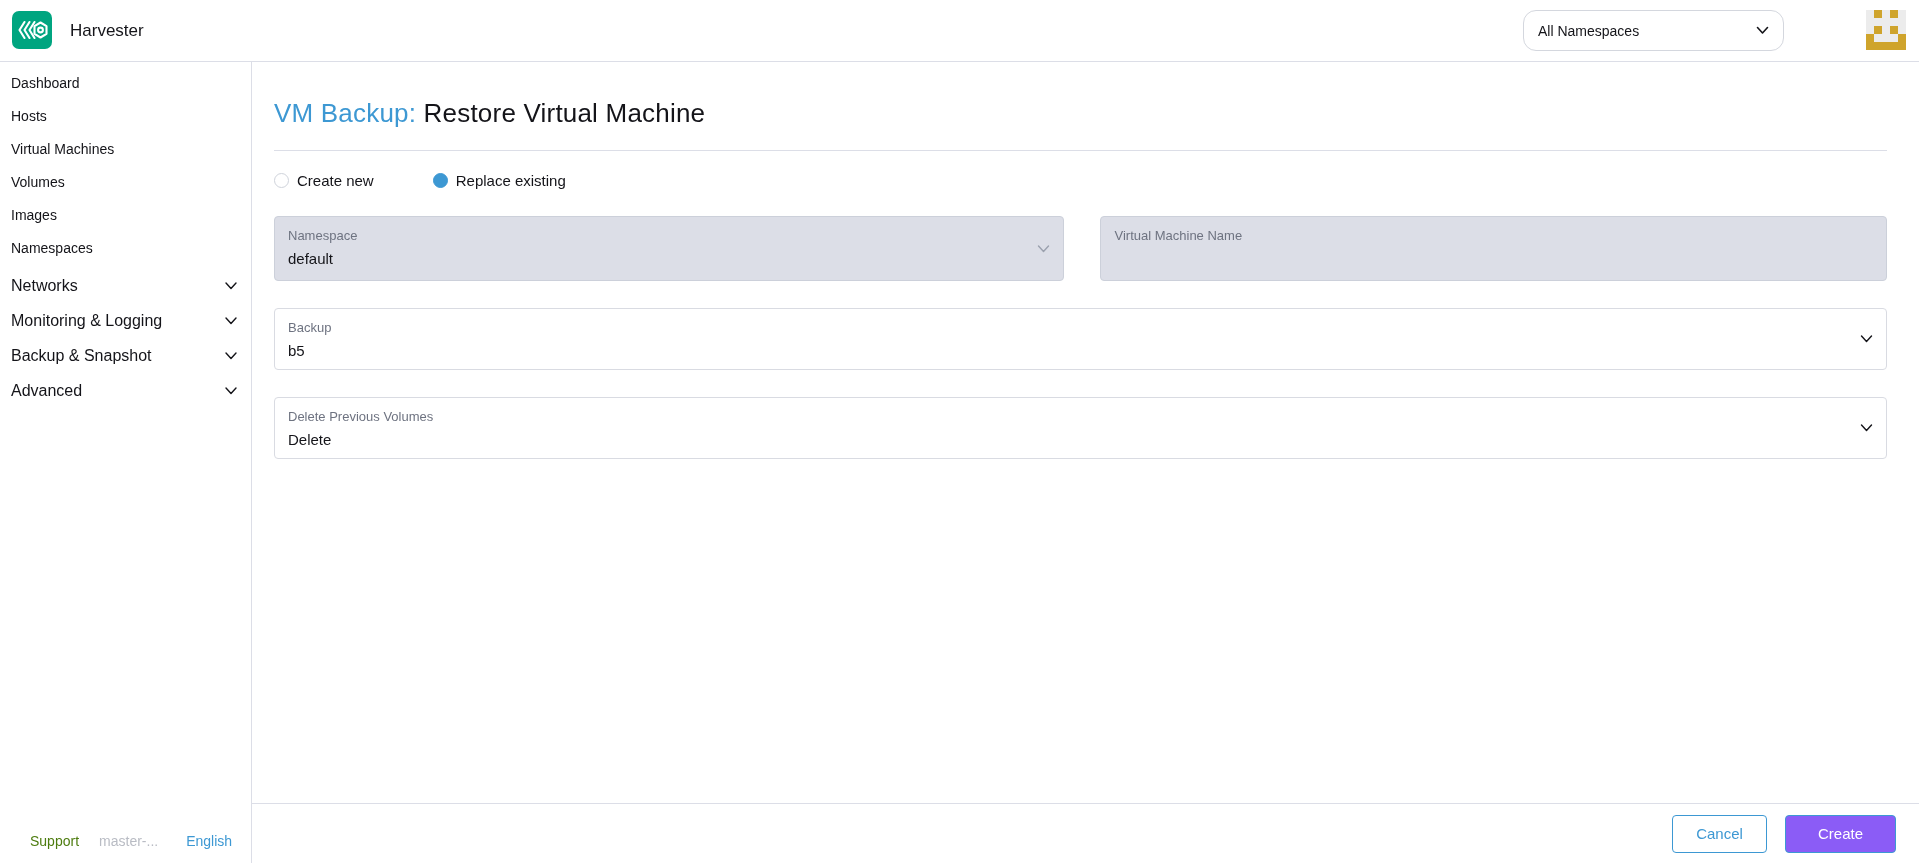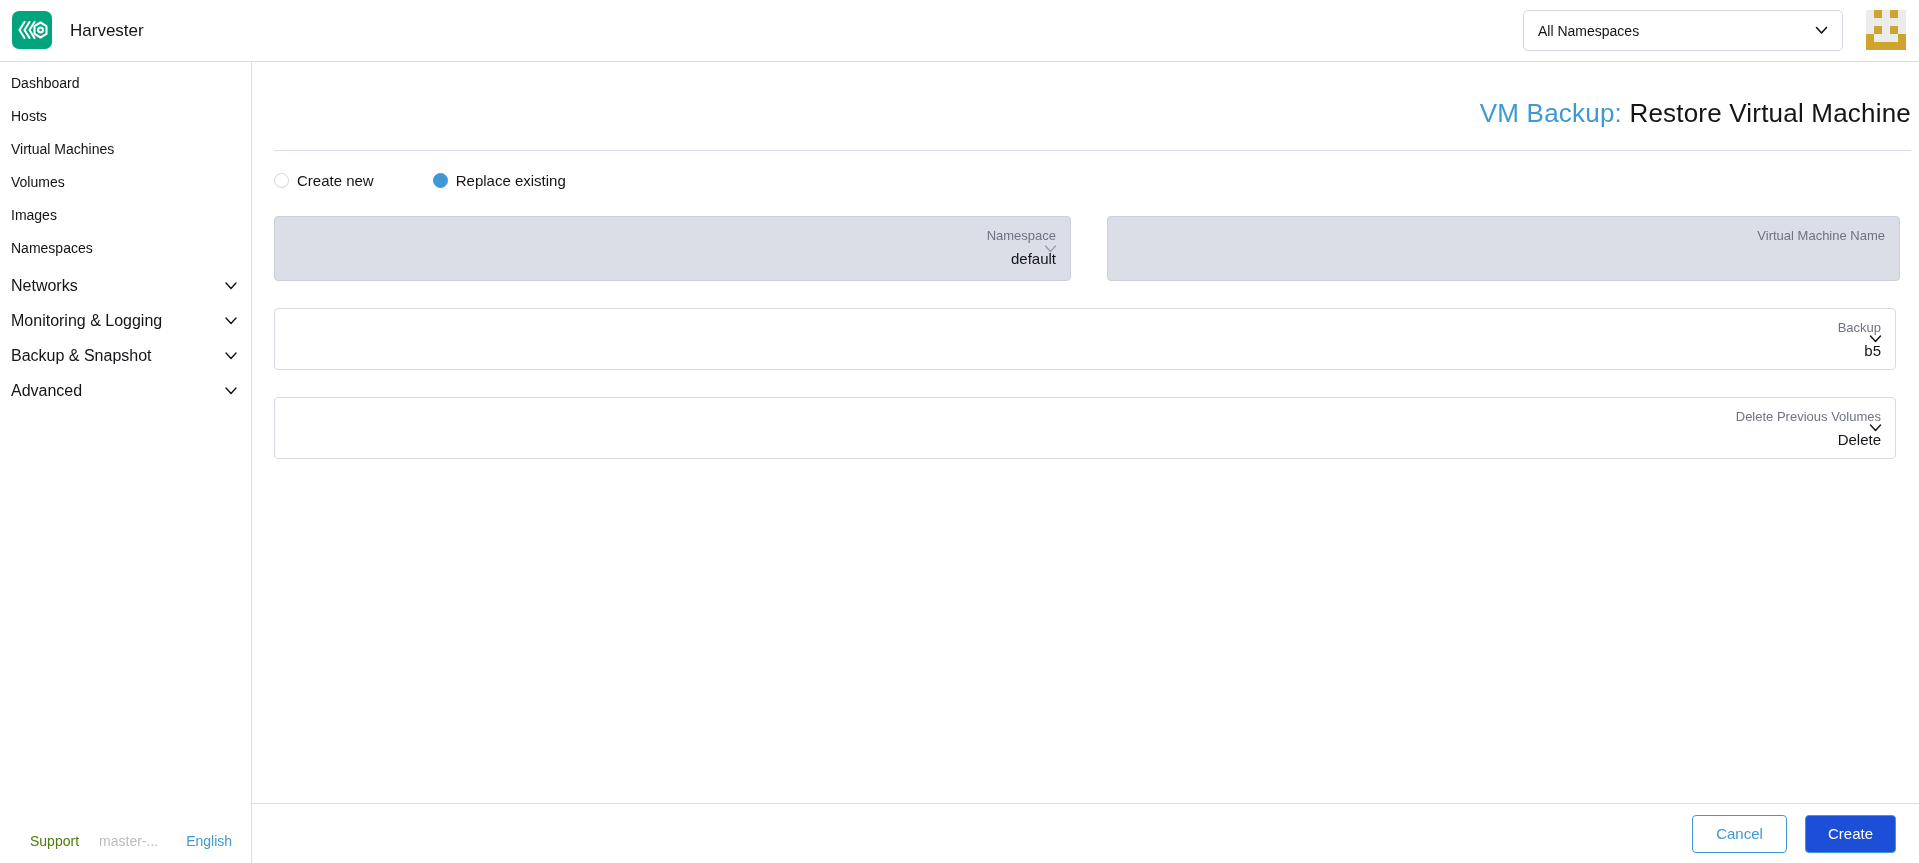--- a/index.html
+++ b/index.html
@@ -5,22 +5,22 @@
   * { margin:0; padding:0; box-sizing:border-box; }
   html,body { width:1919px; height:863px; overflow:hidden; background:#fff;
               font-family:"Liberation Sans", sans-serif; color:#141419; }
 
   
   .header { position:absolute; top:0; left:0; width:1919px; height:62px;
             background:#fff; border-bottom:1px solid #dcdee7; z-index:5; }
   .logo { position:absolute; left:12px; top:11px; width:40px; height:38px; }
   .app-name { position:absolute; left:70px; top:0; height:62px; display:flex; align-items:center;
               font-size:17px; color:#141419; }
-  .ns-select { position:absolute; left:1523px; top:10px; width:320px; height:41px;
-               border:1px solid #d4d7de; border-radius:5px; background:#fff;
+  .ns-select { position:absolute; left:1523px; top:10px; width:261px; height:41px;
+               border:1px solid #d4d7de; border-radius:13px; background:#fff;
                display:flex; align-items:center; padding:0 14px; font-size:14px; cursor:pointer; }
   .ns-select .grow { flex:1; }
   .avatar { position:absolute; left:1866px; top:10px; width:40px; height:40px;
             display:grid; grid-template-columns:repeat(5,1fr); grid-template-rows:repeat(5,1fr); cursor:pointer; }
 
   
   .sidebar { position:absolute; top:62px; left:0; width:252px; height:801px;
              background:#fff; border-right:1px solid #dcdee7; }
   .side-nav { padding-top:4px; }
   .side-item { height:33px; display:flex; align-items:center; padding:0 14px 0 11px;
@@ -29,21 +29,21 @@
   .side-item.first-group { margin-top:4px; }
   .side-item .lbl { flex:1; }
   .side-footer { position:absolute; bottom:14px; left:0; width:252px;
                  display:flex; align-items:center; font-size:14px; }
   .side-footer .support { margin-left:30px; color:#4d7c0f; cursor:pointer; }
   .side-footer .version { margin-left:20px; color:#b9bcc4; }
   .side-footer .lang { margin-left:28px; color:#3d98d3; cursor:pointer; }
 
   
   .main { position:absolute; top:62px; left:252px; width:1667px; height:801px; background:#fff; }
-  .content { padding:0 8px 0 22px;text-align:right; }
+  .content { padding:0 32px 0 22px; }
   .page-title { margin-top:36px; font-size:26px; font-weight:400; letter-spacing:0.2px; }
   .page-title .pre { color:#3d98d3; }
   .page-title .main-t { color:#141419; }
   .title-hr { border:none; border-top:1px solid #dcdee7; margin-top:21px; }
 
   .radio-row { margin-top:21px; display:flex; align-items:center; }
   .radio-opt { display:flex; align-items:center; cursor:pointer; }
   .radio-opt + .radio-opt { margin-left:59px; }
   .radio-circle { width:15px; height:15px; border-radius:50%; background:#fff;
                   border:1px solid #cfd3db; }
@@ -62,21 +62,21 @@
   .f-backup   { width:1622px; height:62px; }
   .f-delete   { width:1622px; height:62px; }
 
   
   .footer-bar { position:absolute; left:0; bottom:0; width:1667px; height:60px;
                 border-top:1px solid #dcdee7; background:#fff;
                 display:flex; align-items:center; justify-content:flex-end; padding-right:23px; }
   .btn { height:38px; border-radius:4px; font-size:15px; display:flex; align-items:center;
          justify-content:center; cursor:pointer; font-family:inherit; }
   .btn-cancel { width:95px; background:#fff; border:1px solid #3d98d3; color:#3d98d3; margin-right:18px; }
-  .btn-create { width:91px; background:#1d4ed8; border:1px solid #3d98d3; color:#fff; }
+  .btn-create { width:111px; background:#8b5cf6; border:1px solid #3d98d3; color:#fff; }
 </style>
 </head>
 <body>
 
 <div class="header">
   <svg class="logo" viewBox="0 0 40 38">
     <rect width="40" height="38" rx="7" fill="#00a580"></rect>
     <g stroke="#ffffff" stroke-width="2.1" fill="none" stroke-linecap="round" stroke-linejoin="round">
       <path d="M12.5 11 L7.5 19 L12.5 27"></path>
       <path d="M17.5 11 L12.5 19 L17.5 27"></path>

